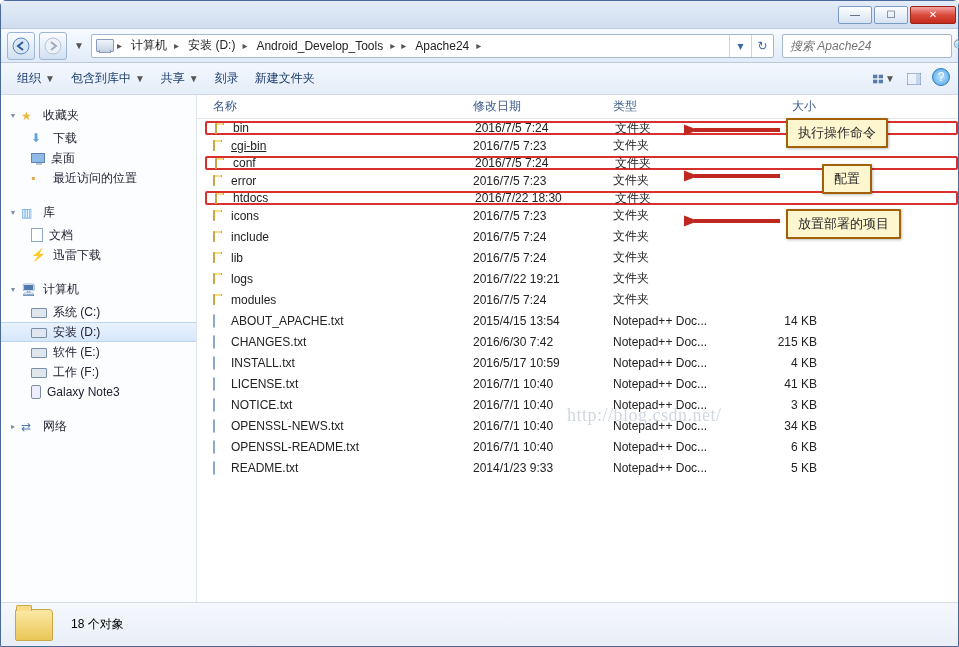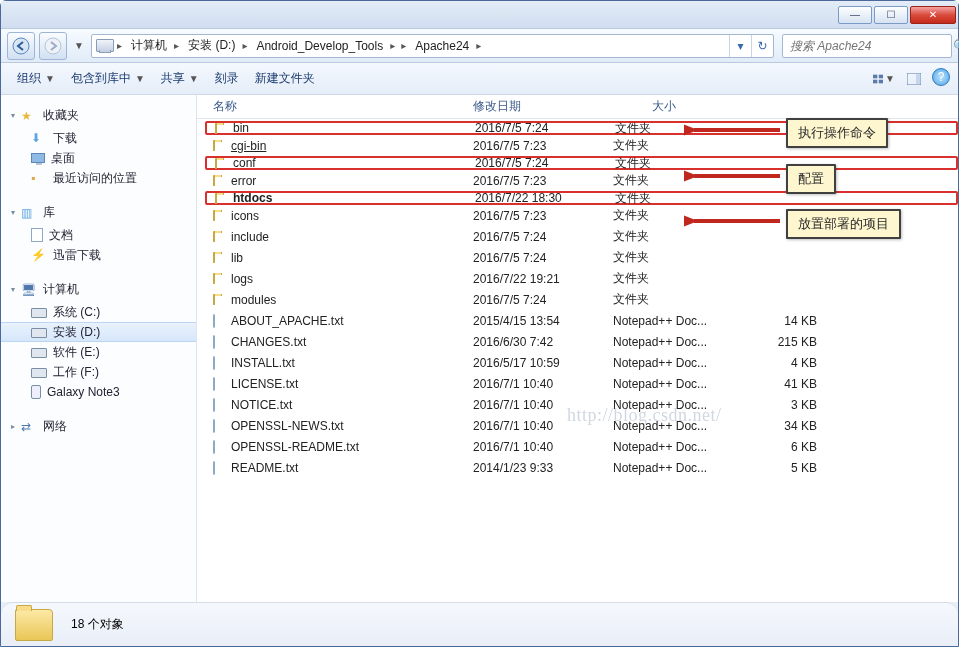--- a/index.html
+++ b/index.html
@@ -204,35 +204,34 @@
     font-family: "Times New Roman", serif;
     letter-spacing: 0.5px;
   }
   .statusbar {
     height: 44px;
     border-top: 1px solid #d6dce5;
     background: linear-gradient(#f5f8fd,#e9eef7);
     display: flex; align-items: center;
     padding: 0 14px;
     gap: 18px;
-    border-radius: 12px;
   }
   .status-icon {
     width: 38px; height: 32px;
     background: linear-gradient(#fce9a5,#e9c657);
     border: 1px solid #c8a843;
     border-radius: 2px 4px 2px 2px;
     position:relative;
   }
   .status-icon::before { content:""; position:absolute; top:-5px; left:0; width:14px; height:5px; background:#f7dd89; border:1px solid #c8a843; border-bottom:none; border-radius:2px 2px 0 0; }
   
   .annotation {
     position:absolute;
     background: #fdf6cf;
-    border: 2px solid #404040;
+    border: 2px solid #a16207;
     padding: 4px 10px;
     color: #2a2a2a;
     font-size: 13px;
     border-radius: 1px;
     box-shadow: 1px 1px 3px rgba(0,0,0,0.25);
     pointer-events:none;
   }
   
   .sd-ic { width:16px; height:14px; display:inline-block; }
   .ic-star { color:#e6b93c; }
@@ -401,20 +400,21 @@
           <span class="sd-ic ic-net">⇄</span>
           <span>网络</span>
         </div>
     </div>
 
     <div class="file-area">
       <div class="watermark">http://blog.csdn.net/</div>
       <div class="col-headers">
         <div class="col c-name">名称</div>
         <div class="col c-date">修改日期</div>
+        <div class="col c-type">类型</div>
         <div class="col c-size">大小</div>
       </div>
       <div class="file-list" id="file-list">
           <div class="row highlight">
             <span class="cell ic">
               <span class="ic-folder"></span>
             </span>
             <span class="cell c-name" style="width:242px;">bin</span>
             <span class="cell c-date">2016/7/5 7:24</span>
             <span class="cell c-type">文件夹</span>
@@ -444,21 +444,21 @@
             </span>
             <span class="cell c-name" style="width:242px;">error</span>
             <span class="cell c-date">2016/7/5 7:23</span>
             <span class="cell c-type">文件夹</span>
             <span class="cell c-size"></span>
           </div>
           <div class="row highlight">
             <span class="cell ic">
               <span class="ic-folder"></span>
             </span>
-            <span class="cell c-name" style="width:242px;font-weight:bold;">htdocs</span>
+            <span class="cell c-name" style="width:242px;">htdocs</span>
             <span class="cell c-date">2016/7/22 18:30</span>
             <span class="cell c-type">文件夹</span>
             <span class="cell c-size"></span>
           </div>
           <div class="row">
             <span class="cell ic">
               <span class="ic-folder"></span>
             </span>
             <span class="cell c-name" style="width:242px;">icons</span>
             <span class="cell c-date">2016/7/5 7:23</span>
@@ -577,21 +577,21 @@
     </div>
   </div>
 
   <div class="statusbar">
     <div class="status-icon"></div>
     <div>18 个对象</div>
   </div>
 </div>
 
 <div class="annotation" style="left:786px; top:118px;">执行操作命令</div>
-<div class="annotation" style="left:786px; top:164px;">配置</div>
+<div class="annotation" style="left:822px; top:164px;">配置</div>
 <div class="annotation" style="left:786px; top:209px;">放置部署的项目</div>
 
 <svg style="position:absolute; left:684px; top:123px;" width="98" height="14">
     <defs>
       <marker id="ah1" markerWidth="10" markerHeight="8" refX="1" refY="4" orient="auto">
         <path d="M10 0 L0 4 L10 8 Z" fill="#c0281f"></path>
       </marker>
     </defs>
     <line x1="96" y1="7" x2="10" y2="7" stroke="#c0281f" stroke-width="4" marker-end="url(#ah1)"></line>
   </svg>

